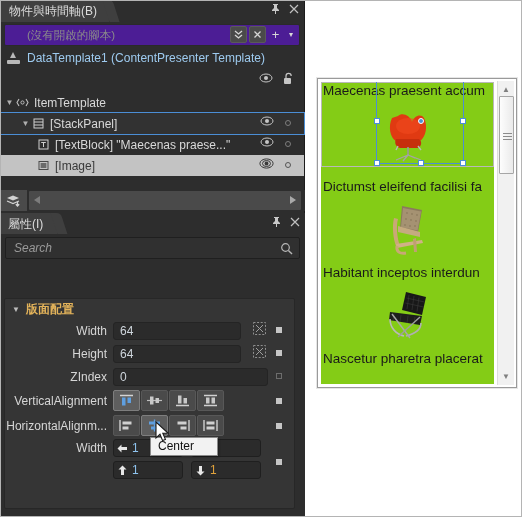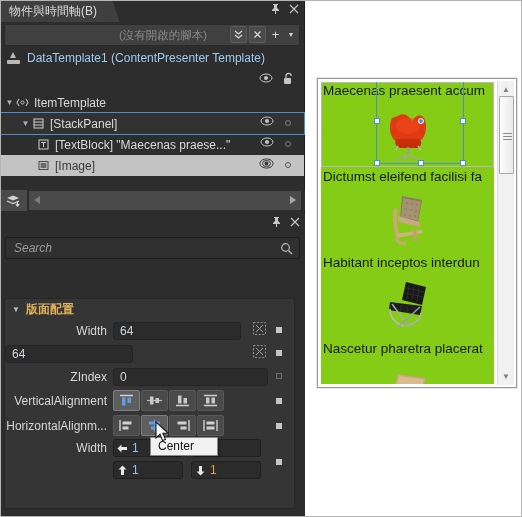--- a/index.html
+++ b/index.html
@@ -39,22 +39,22 @@
   }
   .tabstrip-actions{
     position:absolute; right:5px; top:3px; display:flex; gap:8px; align-items:center;
   }
   .ic { display:inline-block; color:#c8c8c8; line-height:1; }
   .pin-icon{ font-size:12px; }
   .close-icon{ font-size:13px; color:#c0c0c0; }
 
   .script-bar{
     position:relative; height:22px; margin:2px 4px 0 4px;
-    background:#404040; border:1px solid #2a2a2a; border-radius:2px;
-    display:flex; align-items:center;justify-content:center;
+    background:#4c1d95; border:1px solid #2a2a2a; border-radius:2px;
+    display:flex; align-items:center;
   }
   .script-bar .label{ color:#8a8a8a; font-size:11.5px; padding-left:22px; }
   .script-bar-btns{ position:absolute; right:2px; top:1px; display:flex; align-items:center; gap:2px;}
   .sqbtn{
     width:17px; height:17px; background:#4a4a4a; border:1px solid #5a5a5a;
     color:#cfcfcf; font-size:10px; display:flex; align-items:center; justify-content:center;
     border-radius:2px;
   }
   .plainbtn{ width:15px;height:17px;color:#d8d8d8;display:flex;align-items:center;justify-content:center;font-size:13px;}
   .plainbtn.small{ font-size:8px; width:12px;}
@@ -417,20 +417,23 @@
       </div>
       <div class="track">
         <span class="arrow-l"></span>
         <span class="arrow-r"></span>
       </div>
     </div>
 
     <div class="props">
 
       <div class="props-tabstrip">
+        <div class="props-tab">
+          <span>屬性(I)</span>
+        </div>
         <div class="tabstrip-actions">
           <span class="ic pin-icon">
             <svg class="icon" width="11" height="11" viewBox="0 0 11 11">
                 <path d="M3 1h5v1H7v3l2 2v1H6v3H5V8H2V7l2-2V2H3z" fill="#c8c8c8"></path>
               </svg>
           </span>
           <span class="ic close-icon">
             <svg class="icon" width="10" height="10" viewBox="0 0 10 10">
                 <path d="M1 1 L9 9 M9 1 L1 9" stroke="#c0c0c0" stroke-width="1.2"></path>
               </svg>
@@ -461,20 +464,21 @@
           <span class="auto-btn" style="left:248px;">
             <svg class="icon" width="13" height="13" viewBox="0 0 13 13">
               <rect x="0.5" y="0.5" width="12" height="12" fill="none" stroke="#8f8f8f" stroke-dasharray="2 1.6"></rect>
               <path d="M3 3 L10 10 M10 3 L3 10" stroke="#9e9e9e" stroke-width="1"></path>
             </svg>
           </span>
           <span class="prop-adv"></span>
         </div>
 
         <div class="prop-row">
+          <div class="prop-label">Height</div>
           <div class="prop-field w-fld">64</div>
           <span class="auto-btn" style="left:248px;">
             <svg class="icon" width="13" height="13" viewBox="0 0 13 13">
               <rect x="0.5" y="0.5" width="12" height="12" fill="none" stroke="#8f8f8f" stroke-dasharray="2 1.6"></rect>
               <path d="M3 3 L10 10 M10 3 L3 10" stroke="#9e9e9e" stroke-width="1"></path>
             </svg>
           </span>
           <span class="prop-adv"></span>
         </div>
 
@@ -630,21 +634,21 @@
 
           <span class="handle" style="left:-3px;top:41px;"></span>
           <span class="handle c" style="left:41px;top:41px;"></span>
           <span class="handle" style="right:-3px;top:41px;"></span>
           <span class="handle" style="left:-3px;bottom:-3px;"></span>
           <span class="handle" style="left:41px;bottom:-3px;"></span>
           <span class="handle" style="right:-3px;bottom:-3px;"></span>
         </div>
       </div>
 
-      <div class="item" style="margin-top:3px;">
+      <div class="item" style="margin-top:13px;">
         <div class="item-text">Dictumst eleifend facilisi fa</div>
         <div class="item-img">
           <svg width="64" height="64" viewBox="0 0 64 64">
             <path d="M26 10 L46 14 L42 36 L24 32 Z" fill="#8c7a5e"></path>
             <path d="M27 12 L45 15.6 L41.6 34.4 L25 31 Z" fill="#a59272"></path>
             <g fill="#7d6c50" opacity=".55">
               <circle cx="31" cy="17" r="0.9"></circle>
                 <circle cx="36" cy="18" r="0.9"></circle>
                 <circle cx="41" cy="19" r="0.9"></circle>
               <circle cx="30" cy="23" r="0.9"></circle>

